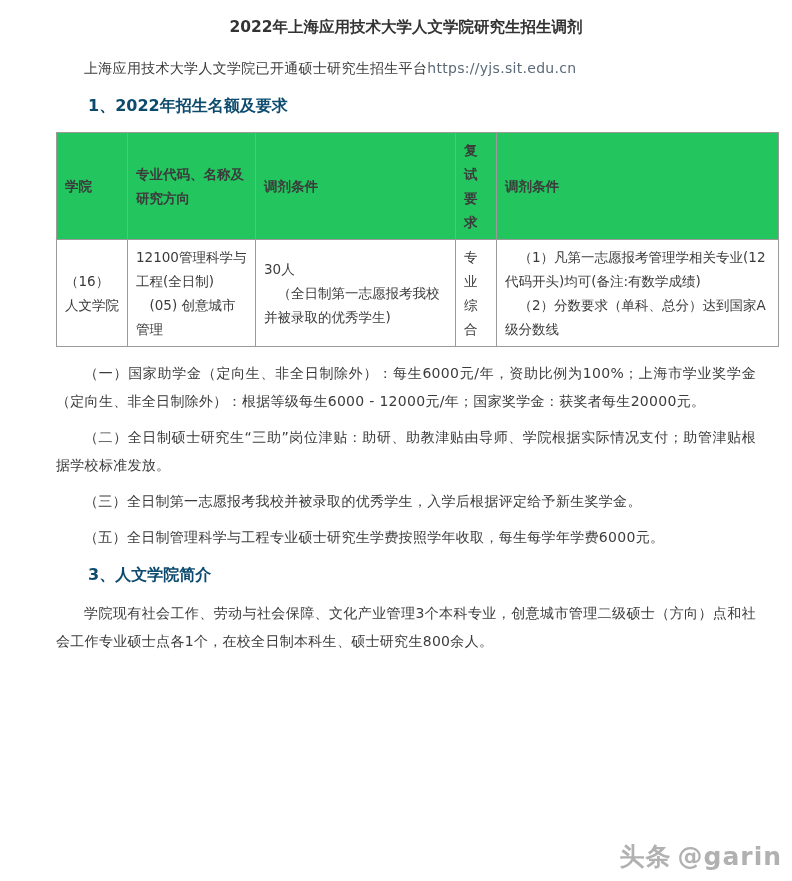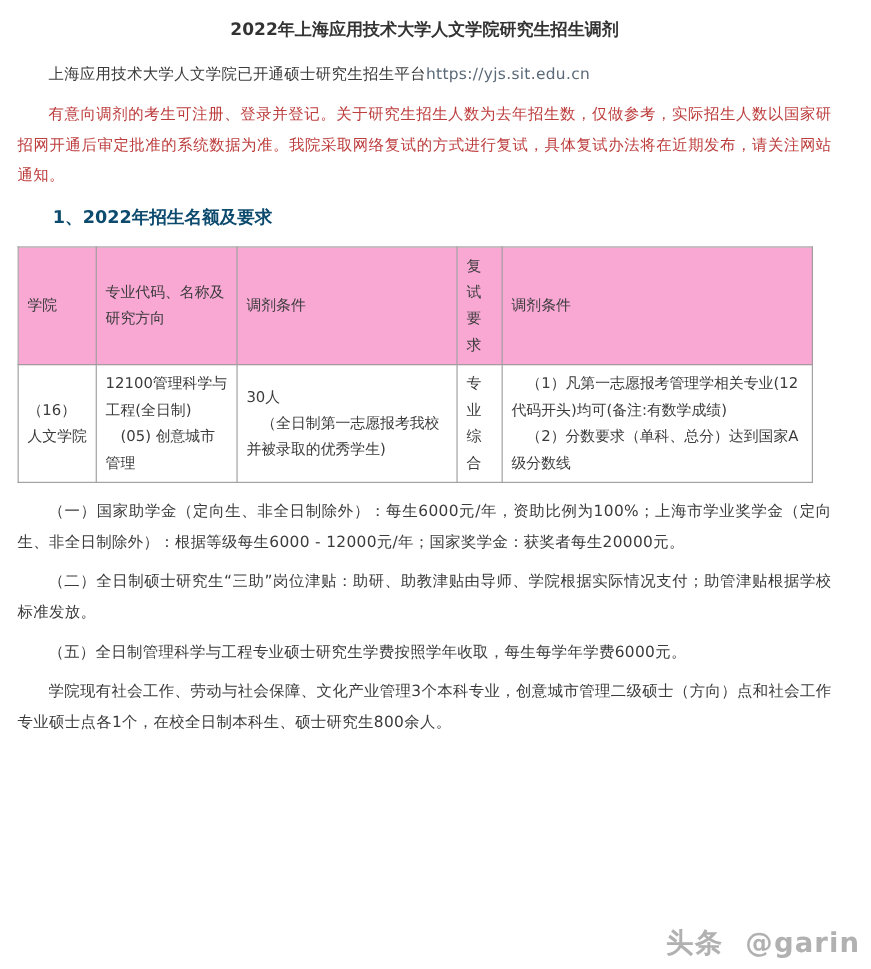--- a/index.html
+++ b/index.html
@@ -1,47 +1,46 @@
 <!DOCTYPE html>
 <html><head>
 <meta charset="utf-8">
 <style>
   html,body{margin:0;padding:0;background:#ffffff;}
   body{width:792px;height:881px;font-family:"DejaVu Sans","Liberation Sans",sans-serif;}
   .doc{position:relative;box-sizing:border-box;width:792px;height:881px;overflow:hidden;
-       padding:8px 36px 0 16px;color:#3b3b3b;font-size:14px;}
+       padding:8px 36px 0 56px;color:#3b3b3b;font-size:14px;}
   .title{font-size:15.5px;font-weight:bold;text-align:center;color:#333333;
          margin:6px 0 14px 0;line-height:26px;}
   p.para{line-height:28px;margin:8px 0;text-align:justify;text-indent:2em;
          letter-spacing:0.3px;}
   p.notice{color:#bd3d3d;}
   .sec-heading{font-weight:bold;color:#0c4a6e;font-size:16px;line-height:28px;
                margin:10px 0;text-indent:2em;}
   table.quota{border-collapse:collapse;width:722px;margin:12px 0;table-layout:fixed;}
   table.quota th,table.quota td{border:1px solid #9a9a9a;padding:5px 8px;
         font-size:13.5px;line-height:24px;text-align:left;vertical-align:middle;
         word-break:break-all;font-weight:normal;color:#3b3b3b;}
-  table.quota thead th{background:#f9a8d4;font-weight:normal;}
+  table.quota thead th{background:#22c55e;font-weight:bold;}
   td .ind{text-indent:1em;}
   .url{color:#5b6a79;}
   .watermark{position:absolute;right:10px;bottom:8px;font-size:25px;font-weight:bold;
              color:#a9a9a9;letter-spacing:1px;
              text-shadow:-1px -1px 0 #ffffff,2px 2px 1px #ffffff;opacity:0.9;}
-  .watermark .brand{margin-right:20px;}
+  .watermark .brand{margin-right:6px;}
 </style>
 </head>
 <body>
 
 <div class="doc">
 
   <div class="title">2022年上海应用技术大学人文学院研究生招生调剂</div>
 
   <p class="para"><span>上海应用技术大学人文学院已开通硕士研究生招生平台</span><span class="url">https://yjs.sit.edu.cn</span></p>
 
-  <p class="para notice">有意向调剂的考生可注册、登录并登记。关于研究生招生人数为去年招生数，仅做参考，实际招生人数以国家研招网开通后审定批准的系统数据为准。我院采取网络复试的方式进行复试，具体复试办法将在近期发布，请关注网站通知。</p>
 
   <div class="sec-heading">1、2022年招生名额及要求</div>
 
   <table class="quota">
     <colgroup>
       <col style="width:71px">
         <col style="width:128px">
         <col style="width:200px">
       <col style="width:41px">
         <col style="width:282px">
@@ -71,20 +70,22 @@
           <div class="ind">（1）凡第一志愿报考管理学相关专业(12代码开头)均可(备注:有数学成绩)</div>
           <div class="ind">（2）分数要求（单科、总分）达到国家A级分数线</div>
         </td>
       </tr>
     </tbody>
   </table>
 
 
   <p class="para">（一）国家助学金（定向生、非全日制除外）：每生6000元/年，资助比例为100%；上海市学业奖学金（定向生、非全日制除外）：根据等级每生6000 - 12000元/年；国家奖学金：获奖者每生20000元。</p>
   <p class="para">（二）全日制硕士研究生“三助”岗位津贴：助研、助教津贴由导师、学院根据实际情况支付；助管津贴根据学校标准发放。</p>
+  <p class="para">（三）全日制第一志愿报考我校并被录取的优秀学生，入学后根据评定给予新生奖学金。</p>
   <p class="para">（五）全日制管理科学与工程专业硕士研究生学费按照学年收取，每生每学年学费6000元。</p>
 
+  <div class="sec-heading">3、人文学院简介</div>
 
   <p class="para">学院现有社会工作、劳动与社会保障、文化产业管理3个本科专业，创意城市管理二级硕士（方向）点和社会工作专业硕士点各1个，在校全日制本科生、硕士研究生800余人。</p>
 
   <div class="watermark"><span class="brand">头条</span><span>@garin</span></div>
 
 </div>
 
 </body></html>

